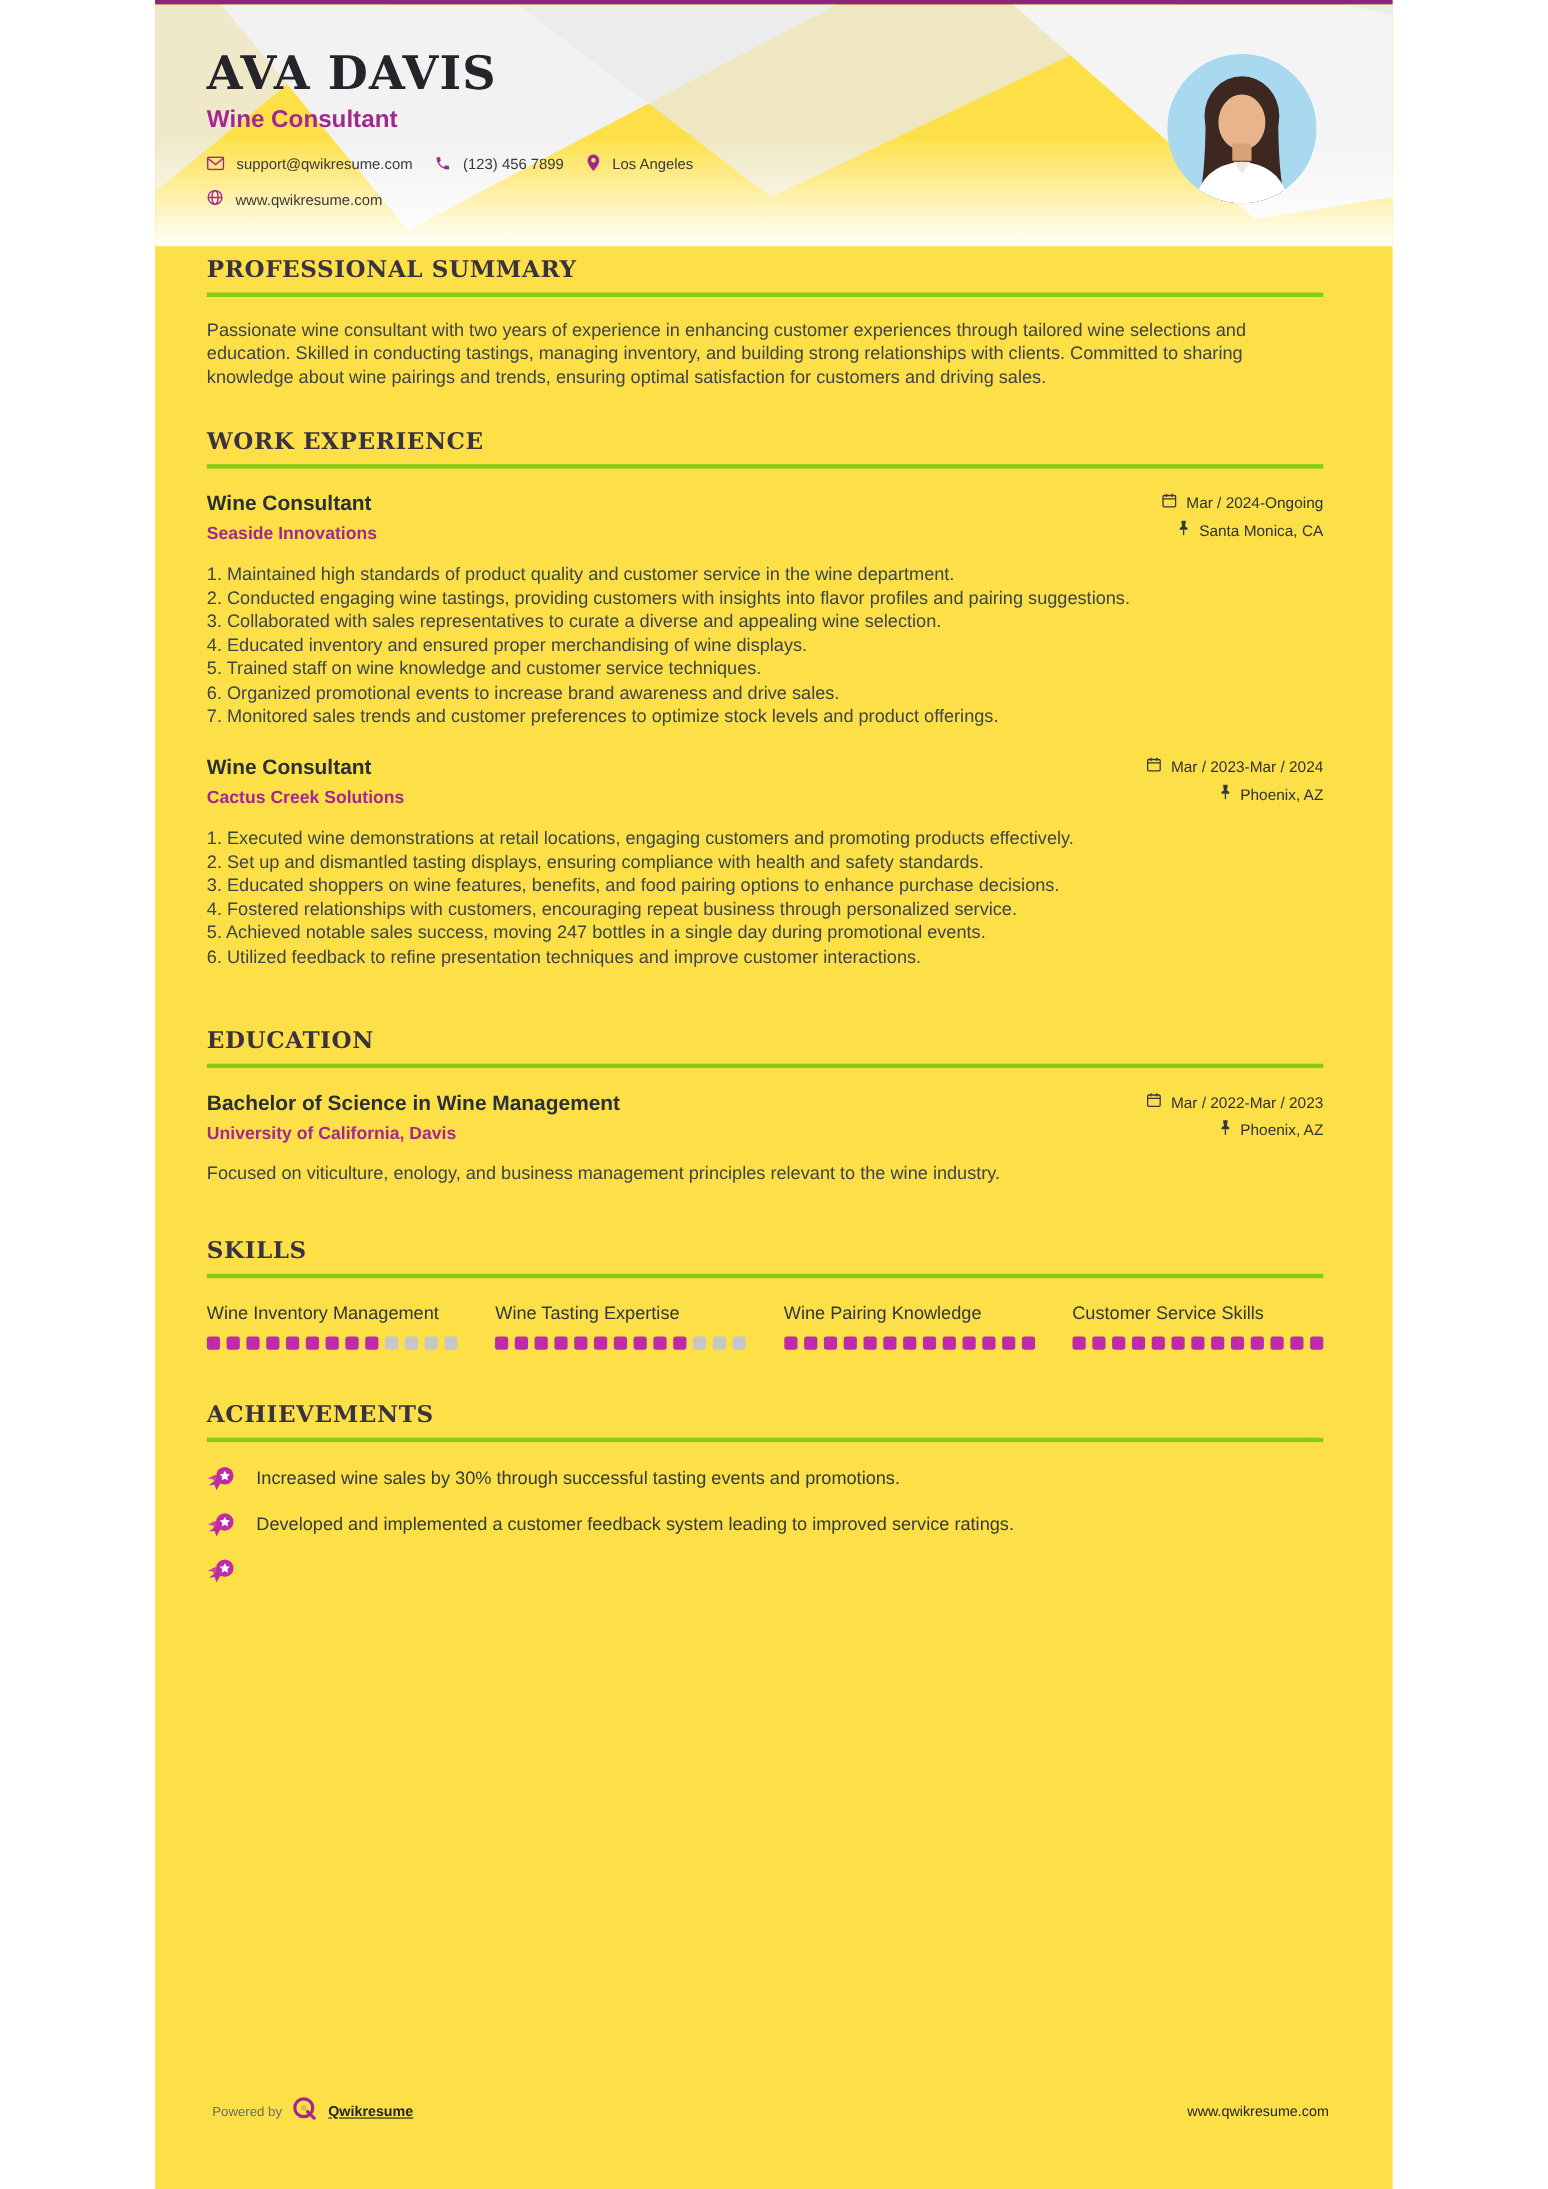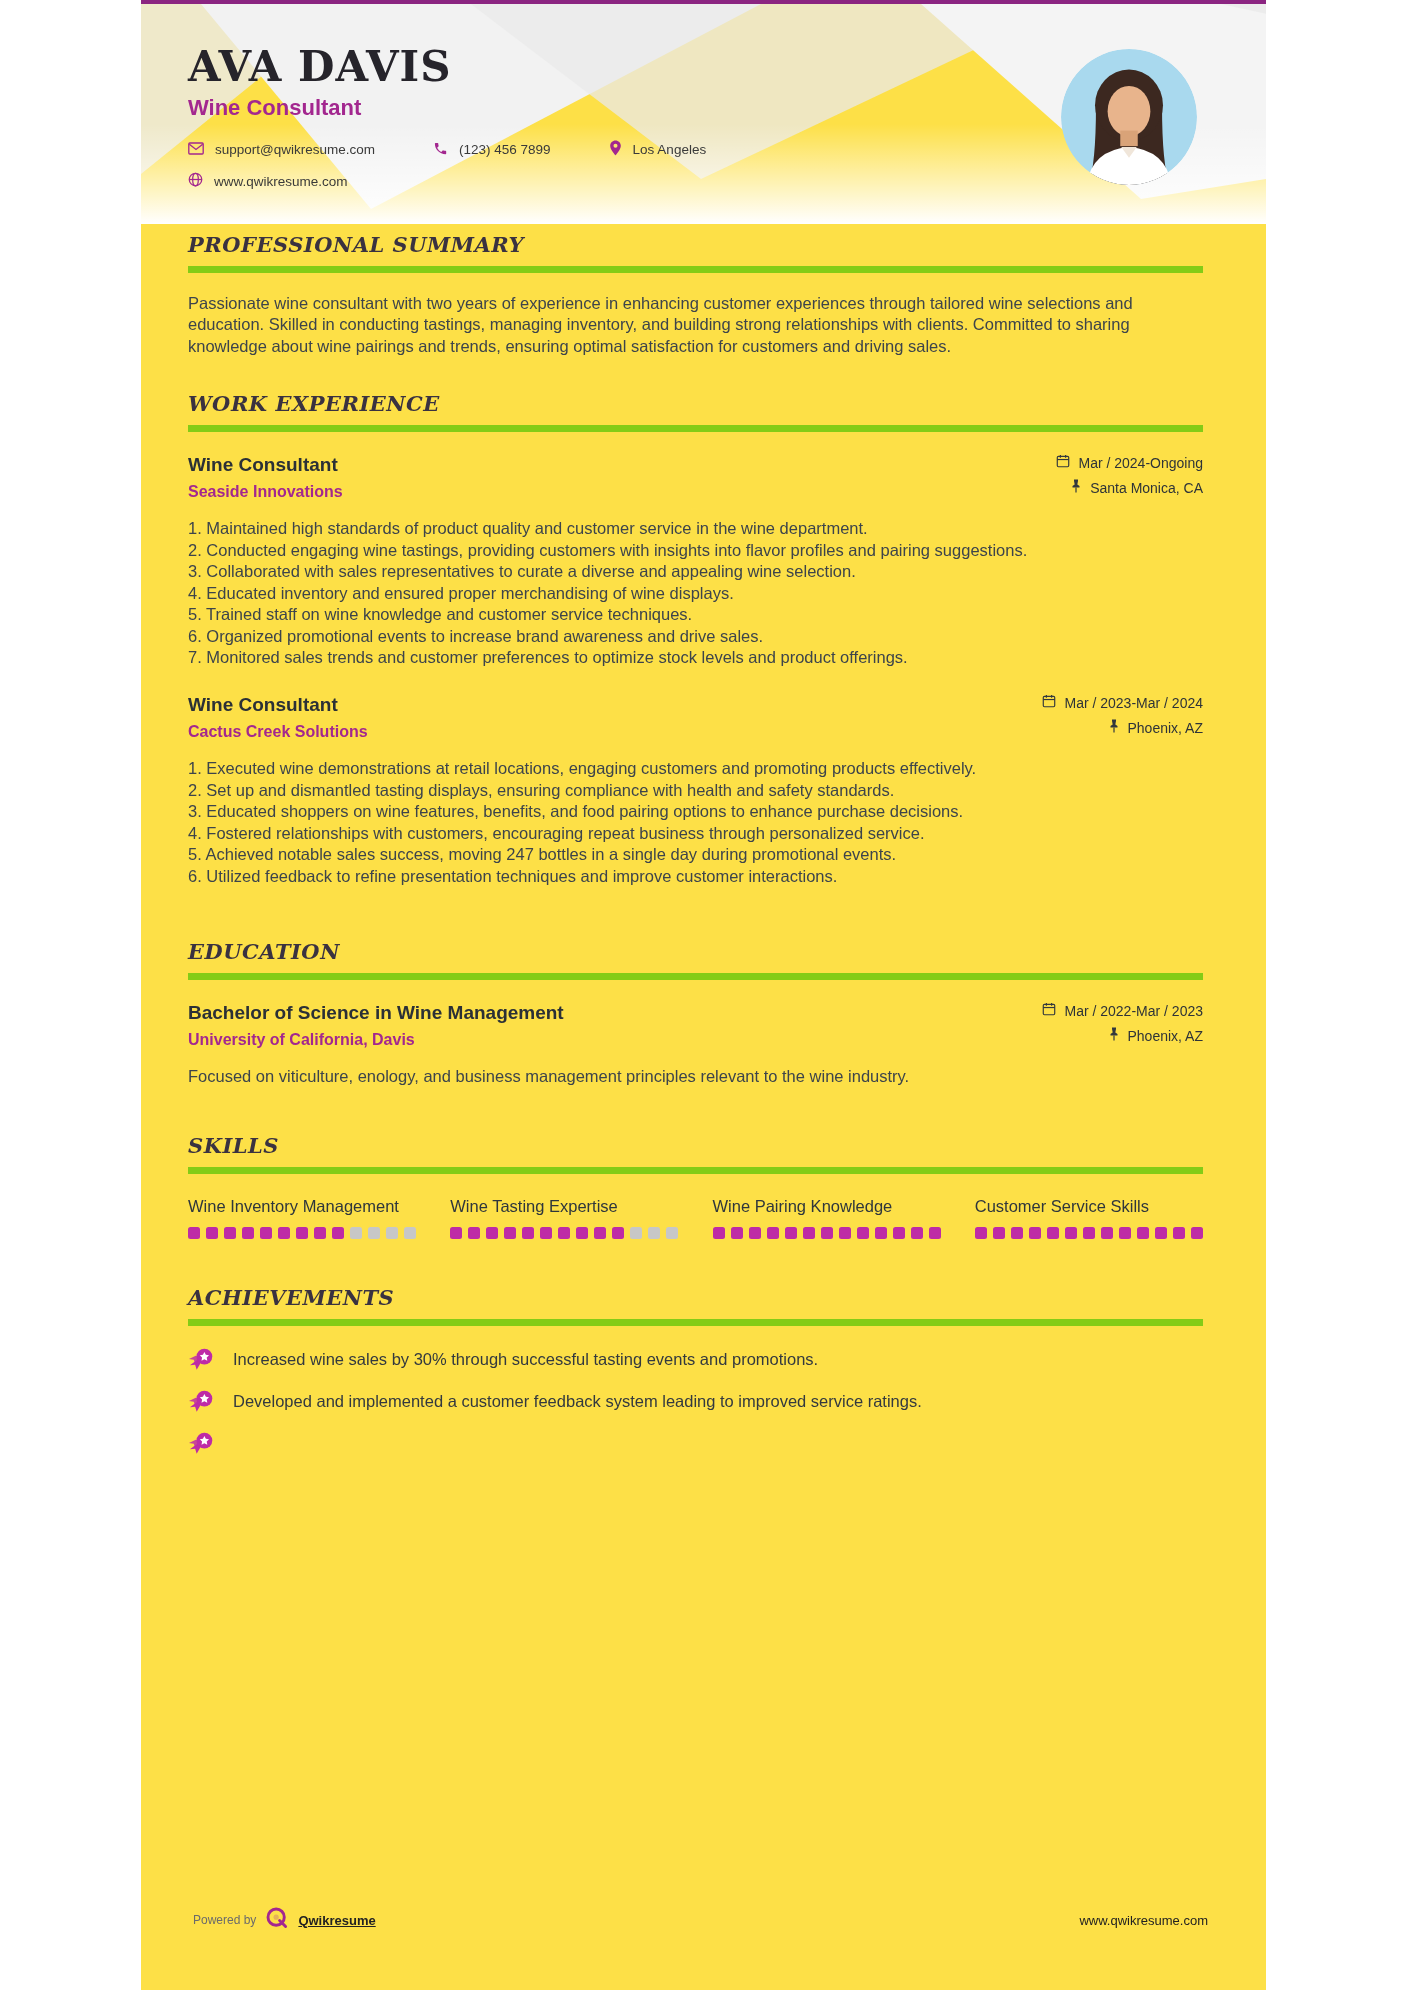--- a/index.html
+++ b/index.html
@@ -18,32 +18,32 @@
 
   
   .header { position:relative; height:210px; }
   .header-bg { position:absolute; top:0; left:0; width:1407px; height:220px; z-index:0; }
   .header-inner { position:relative; z-index:2; padding:40px 0 0 47px; }
   .name {
     font-family:"DejaVu Serif","Liberation Serif",serif;
     font-size:42px; font-weight:800; letter-spacing:1px; color:#26242b; line-height:1.1;
   }
   .resume-title { margin-top:5px; font-size:22px; font-weight:600; color:var(--accent,#A3278F); }
-  .contact-line { display:flex; align-items:center; gap:58px; margin-top:19px; }
+  .contact-line { display:flex; align-items:center; gap:20px; margin-top:19px; }
   .contact-line.second { margin-top:13px; }
   .contact-item { display:flex; align-items:center; gap:11px; font-size:13.5px; color:#3a3a3a; }
   .contact-item svg { flex:0 0 auto; }
 
   .photo { position:absolute; top:45px; left:920px; z-index:2; width:136px; height:136px; border-radius:50%; overflow:hidden; }
 
   
   .sec-h {
     font-family:"DejaVu Serif","Liberation Serif",serif;
     font-size:21px; font-weight:700; letter-spacing:0.5px; color:#3a3240;
-    padding-bottom:9px; border-bottom:7px solid #84cc16;font-style:italic;
+    padding-bottom:9px; border-bottom:4px solid #84cc16;
   }
   .section-summary { margin-top:18px; }
   .summary-text { margin-top:20px; font-size:16.5px; line-height:1.3; color:#3d444b; }
 
   .section-experience { margin-top:34px; }
   .job { margin-top:26px; }
   .job:first-of-type { margin-top:22px; }
   .job-head { display:flex; justify-content:space-between; align-items:flex-start; }
   .job-position { font-size:19px; font-weight:700; color:#2b3036; font-family:"Liberation Sans",sans-serif; }
   .job-company { margin-top:7px; font-size:16px; font-weight:600; color:var(--accent,#A3278F); }

